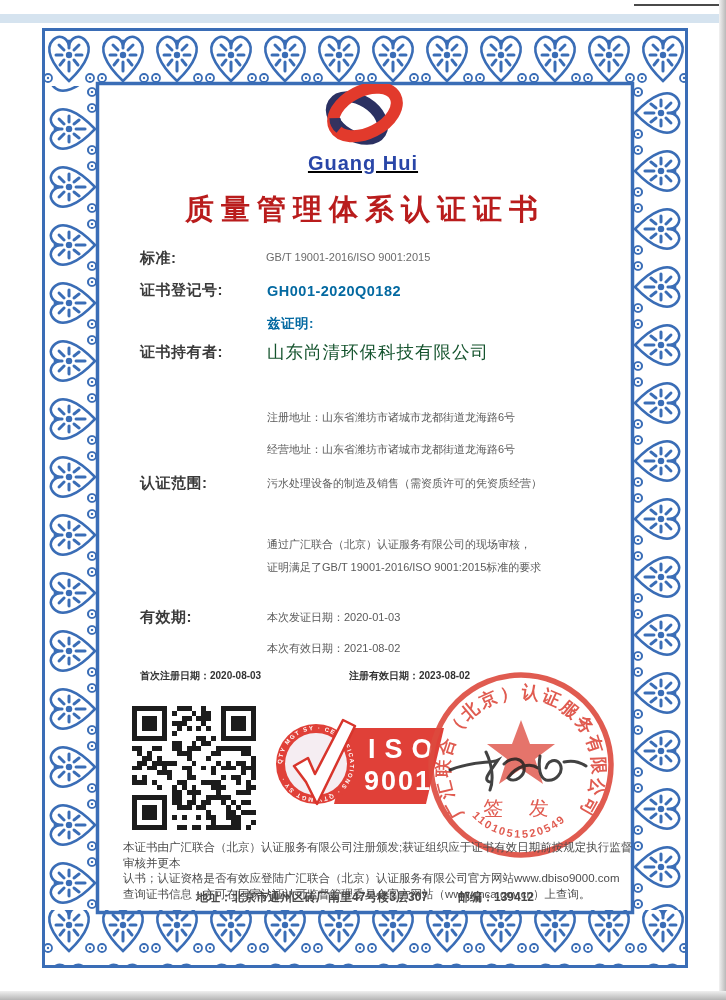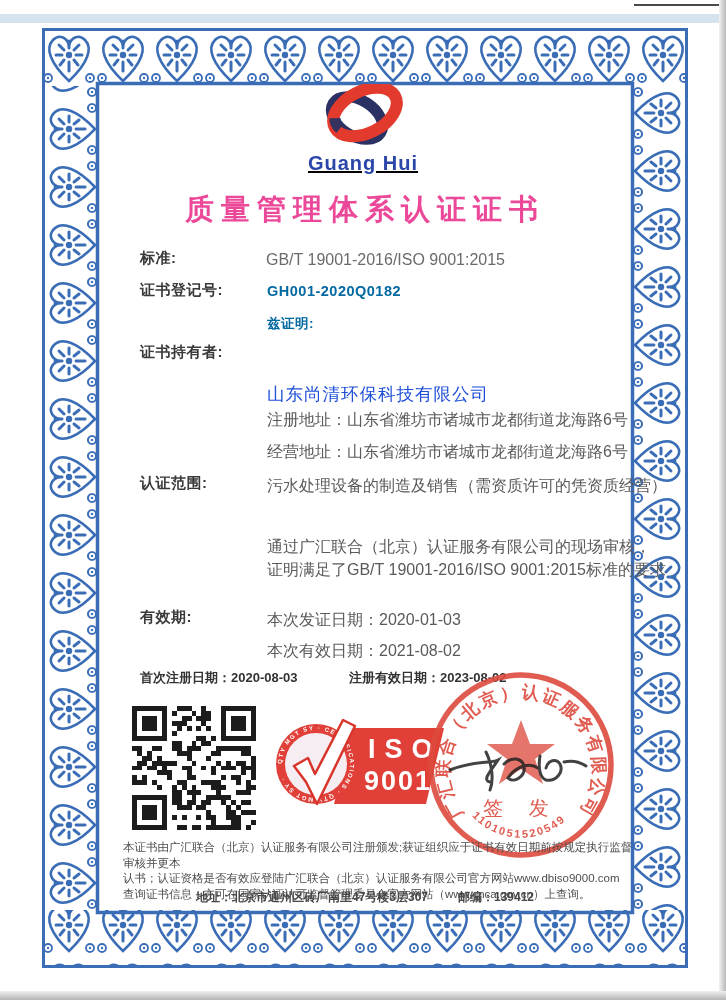--- a/index.html
+++ b/index.html
@@ -10,27 +10,27 @@
   .scan-corner-mark{position:absolute;right:0;top:4px;width:90px;height:8px;border-top:2px solid #4a4a4a;border-right:2px solid #4a4a4a;}
   .scan-right-edge{position:absolute;right:0;top:0;width:7px;height:1000px;background:linear-gradient(to right,#f2f2f2,#b9b9b9);}
   .scan-bottom-edge{position:absolute;left:0;bottom:0;width:726px;height:9px;background:linear-gradient(to bottom,#efefef,#b5b5b5);}
   
   .border-svg{position:absolute;left:0;top:0;}
   
   .logo-wrap{position:absolute;left:288px;top:84px;width:150px;text-align:center;text-decoration:underline;}
   .logo-text{margin-top:2px;font-size:20px;font-weight:bold;color:#2946a8;letter-spacing:1px;}
   
   .cert-title{position:absolute;left:97px;top:190px;width:536px;text-align:center;
-              font-size:29px;font-weight:bold;color:#ec4899;letter-spacing:7px;}
+              font-size:29px;font-weight:bold;color:#b91c1c;letter-spacing:7px;}
   
   .lbl{position:absolute;font-size:15px;font-weight:bold;color:#3a3a3a;letter-spacing:.5px;}
-  .val{position:absolute;font-size:16px;color:#5a5a5a;text-align:right;}
+  .val{position:absolute;font-size:11px;color:#5a5a5a;text-align:right;}
   .val-bold{position:absolute;font-size:14.5px;font-weight:bold;color:#0369a1;letter-spacing:.5px;}
-  .holder-name{position:absolute;font-size:17.5px;color:#1d4ed8;font-weight:500;letter-spacing:1px;margin-top:42px;}
-  .reg-row{position:absolute;font-size:13px;font-weight:bold;color:#323232;}
+  .holder-name{position:absolute;font-size:17.5px;color:#14532d;font-weight:500;letter-spacing:1px;}
+  .reg-row{position:absolute;font-size:10px;font-weight:bold;color:#323232;}
   
   .footer{position:absolute;left:106px;top:840px;width:518px;font-size:11.5px;line-height:15.5px;color:#4c4c4c;margin-left:17px;}
   .footer-addr{position:absolute;left:106px;top:889px;width:518px;display:flex;justify-content:center;gap:30px;
                font-size:12px;font-weight:bold;color:#474747;}
   .abs{position:absolute;}
 </style>
 </head>
 <body>
 
 <div class="page">

